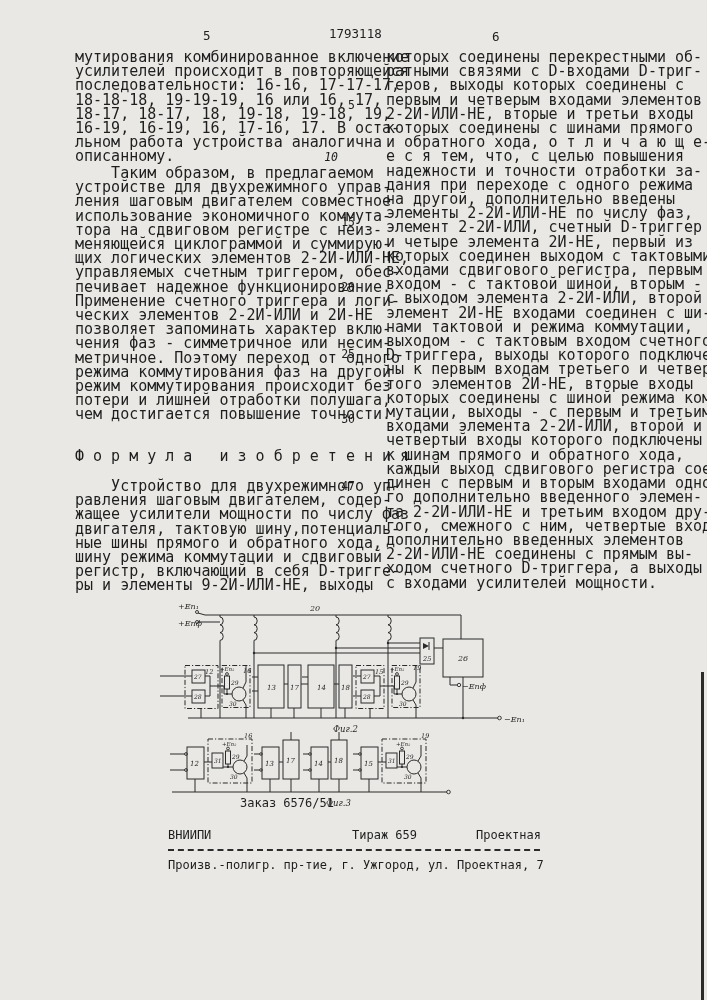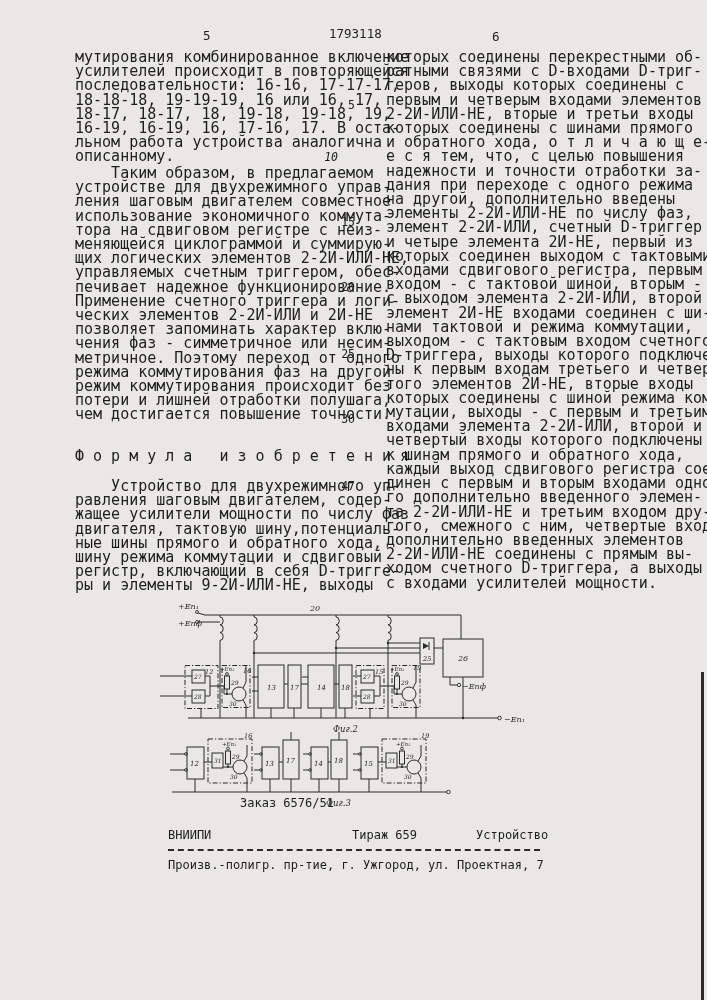--- a/index.html
+++ b/index.html
@@ -302,17 +302,17 @@
     <line x1="179" y1="184" x2="179" y2="197" class="w"></line>
     <line x1="199" y1="184" x2="199" y2="197" class="w"></line>
     <line x1="229" y1="184" x2="229" y2="197" class="w"></line>
     <text x="186" y="211" class="f85">Фиг.3</text>
   </g>
 </svg>
 
 <div class="abs txt foot" style="left:168px;top:828px;">ВНИИПИ</div>
 <div class="abs txt foot" style="left:240px;top:796px;">Заказ 6576/51</div>
 <div class="abs txt foot" style="left:352px;top:828px;">Тираж 659</div>
-<div class="abs txt foot" style="left:476px;top:828px;">Устройство</div>
+<div class="abs txt foot" style="left:476px;top:828px;">Проектная</div>
 <div class="abs dashline" style="left:168px;top:849px;width:372px;"></div>
 <div class="abs txt foot" style="left:168px;top:858px;">Произв.-полигр. пр-тие, г. Ужгород, ул. Проектная, 7</div>
 
 <div class="abs scan-edge" style="left:701px;top:672px;width:3px;height:328px;"></div>
 
 </body></html>

